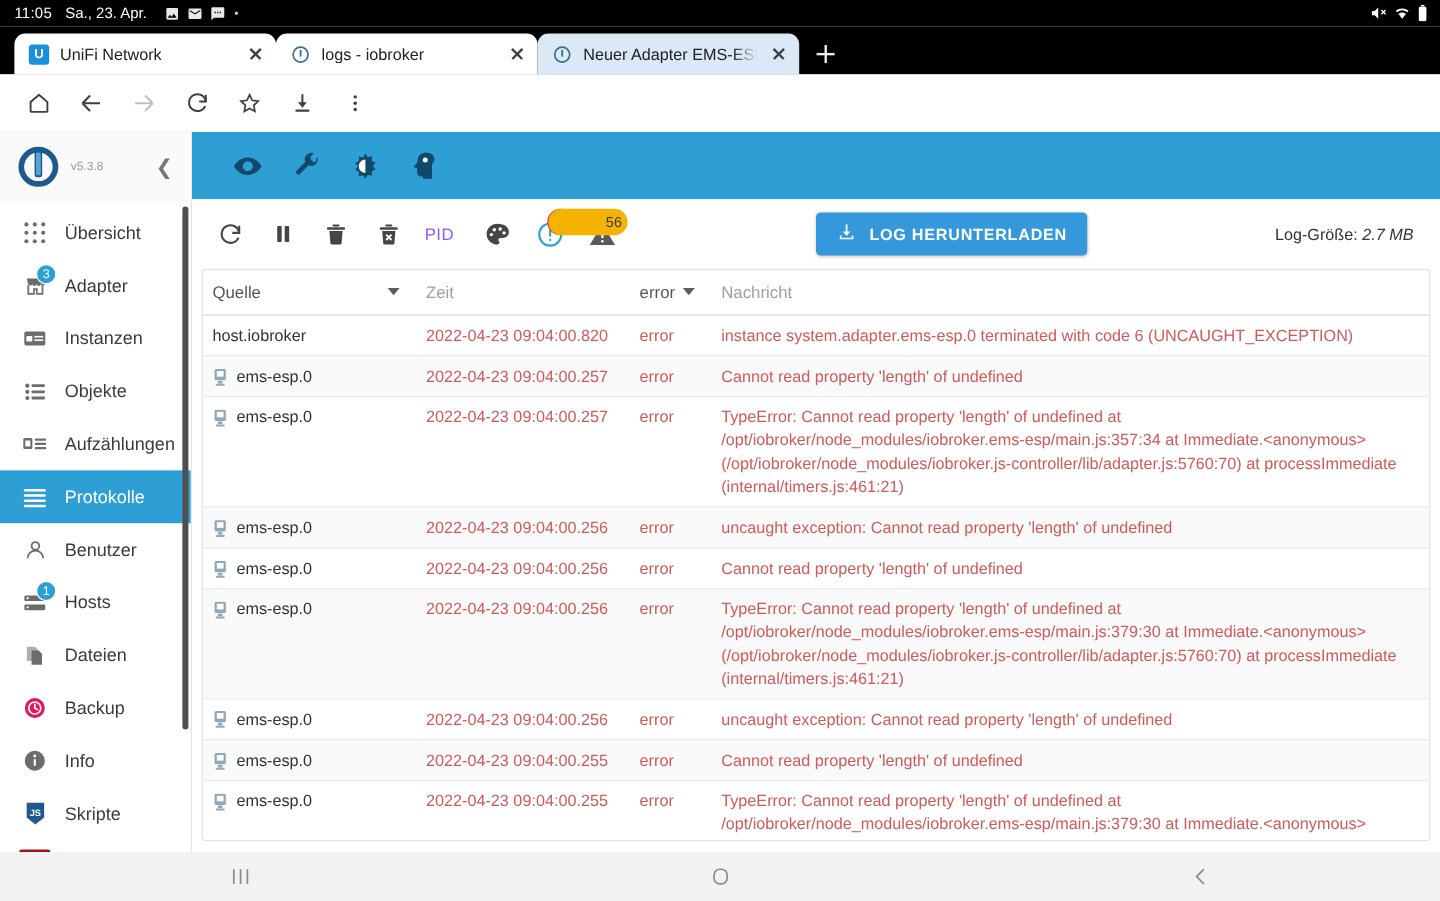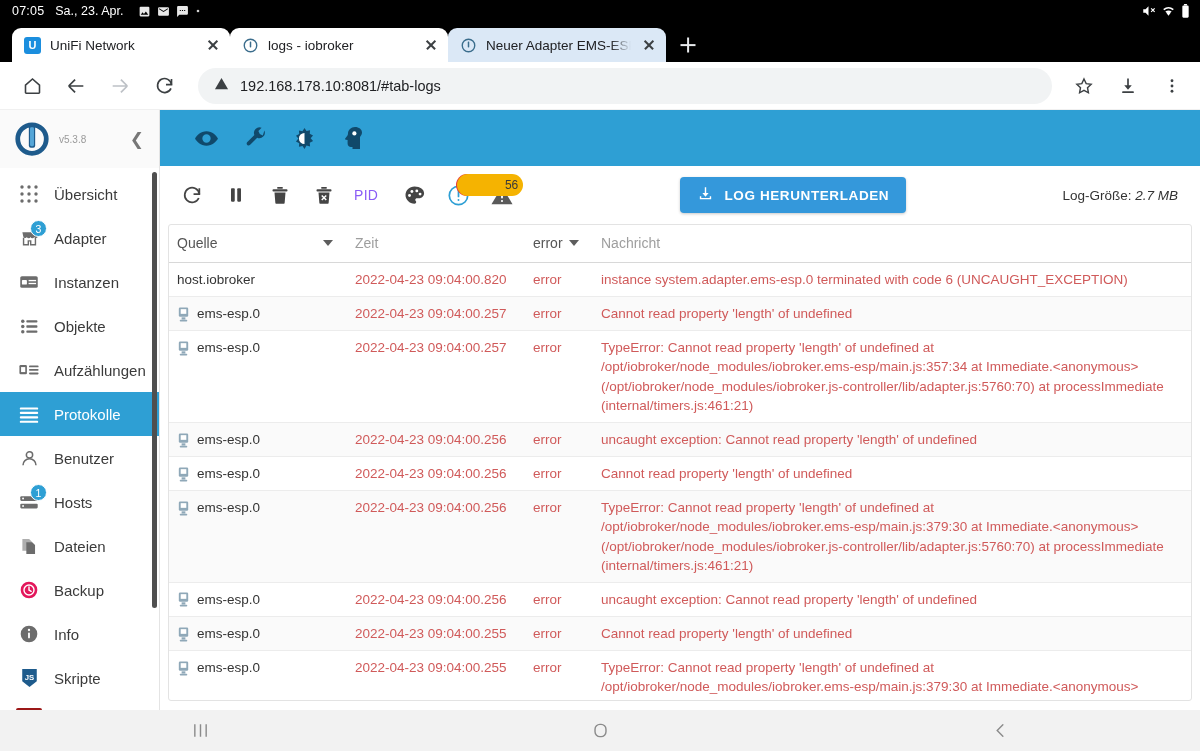--- a/index.html
+++ b/index.html
@@ -181,21 +181,21 @@
     justify-content: space-around; color: #8b8b8b;
   }
   .bn { width: 120px; display: flex; align-items: center; justify-content: center; }
 </style>
 </head>
 <body>
 
 <div id="screen">
 
   <div class="statusbar">
-    <span class="sb-time">07:05</span>
+    <span class="sb-time">11:05</span>
     <span class="sb-date">Sa., 23. Apr.</span>
     <span class="sb-icons">
       <svg width="13" height="13" viewBox="0 0 24 24" fill="#e8e8e8">
           <path d="M21 19V5a2 2 0 0 0-2-2H5a2 2 0 0 0-2 2v14a2 2 0 0 0 2 2h14a2 2 0 0 0 2-2zM8.5 13.5l2.5 3 3.5-4.5 4.5 6H5l3.5-4.5z"></path>
         </svg>
       <svg width="13" height="13" viewBox="0 0 24 24" fill="#e8e8e8">
           <path d="M20 4H4a2 2 0 0 0-2 2v12a2 2 0 0 0 2 2h16a2 2 0 0 0 2-2V6a2 2 0 0 0-2-2zm0 4l-8 5-8-5V6l8 5 8-5v2z"></path>
         </svg>
       <svg width="13" height="13" viewBox="0 0 24 24" fill="#e8e8e8">
           <path d="M20 2H4a2 2 0 0 0-2 2v18l4-4h14a2 2 0 0 0 2-2V4a2 2 0 0 0-2-2zM7 9h2v2H7V9zm4 0h2v2h-2V9zm4 0h2v2h-2V9z"></path>
@@ -262,28 +262,20 @@
     <div class="tb-btn disabled">
       <svg width="22" height="22" viewBox="0 0 24 24" fill="none" stroke="currentColor" stroke-width="1.9">
           <path d="M4 12h16m0 0l-7-7m7 7l-7 7"></path>
         </svg>
     </div>
     <div class="tb-btn">
       <svg width="21" height="21" viewBox="0 0 24 24" fill="none" stroke="currentColor" stroke-width="1.9">
           <path d="M20 11a8 8 0 1 0-.6 4.3"></path>
           <path d="M20 4.5V11h-6.3"></path>
         </svg>
-    </div>
-    <div class="omnibox">
-      <span>
-        <svg width="15" height="15" viewBox="0 0 24 24" fill="#3c4043">
-            <path d="M12 3L1.5 21h21L12 3zm1 13h-2v2h2v-2zm0-7h-2v5h2V9z"></path>
-          </svg>
-      </span>
-      <span class="omni-url">192.168.178.10:8081/#tab-logs</span>
     </div>
     <div class="tb-btn">
       <svg width="20" height="20" viewBox="0 0 24 24" fill="none" stroke="currentColor" stroke-width="1.7">
           <path d="M12 3.6l2.6 5.5 6 .8-4.4 4.2 1.1 6-5.3-2.9-5.3 2.9 1.1-6L3.4 9.9l6-.8L12 3.6z"></path>
         </svg>
     </div>
     <div class="tb-btn">
       <svg width="20" height="20" viewBox="0 0 24 24" fill="currentColor">
           <path d="M11 3h2v8h3.5L12 16.5 7.5 11H11V3z"></path>
           <rect x="5" y="18.4" width="14" height="2.1" rx="0.8"></rect>

